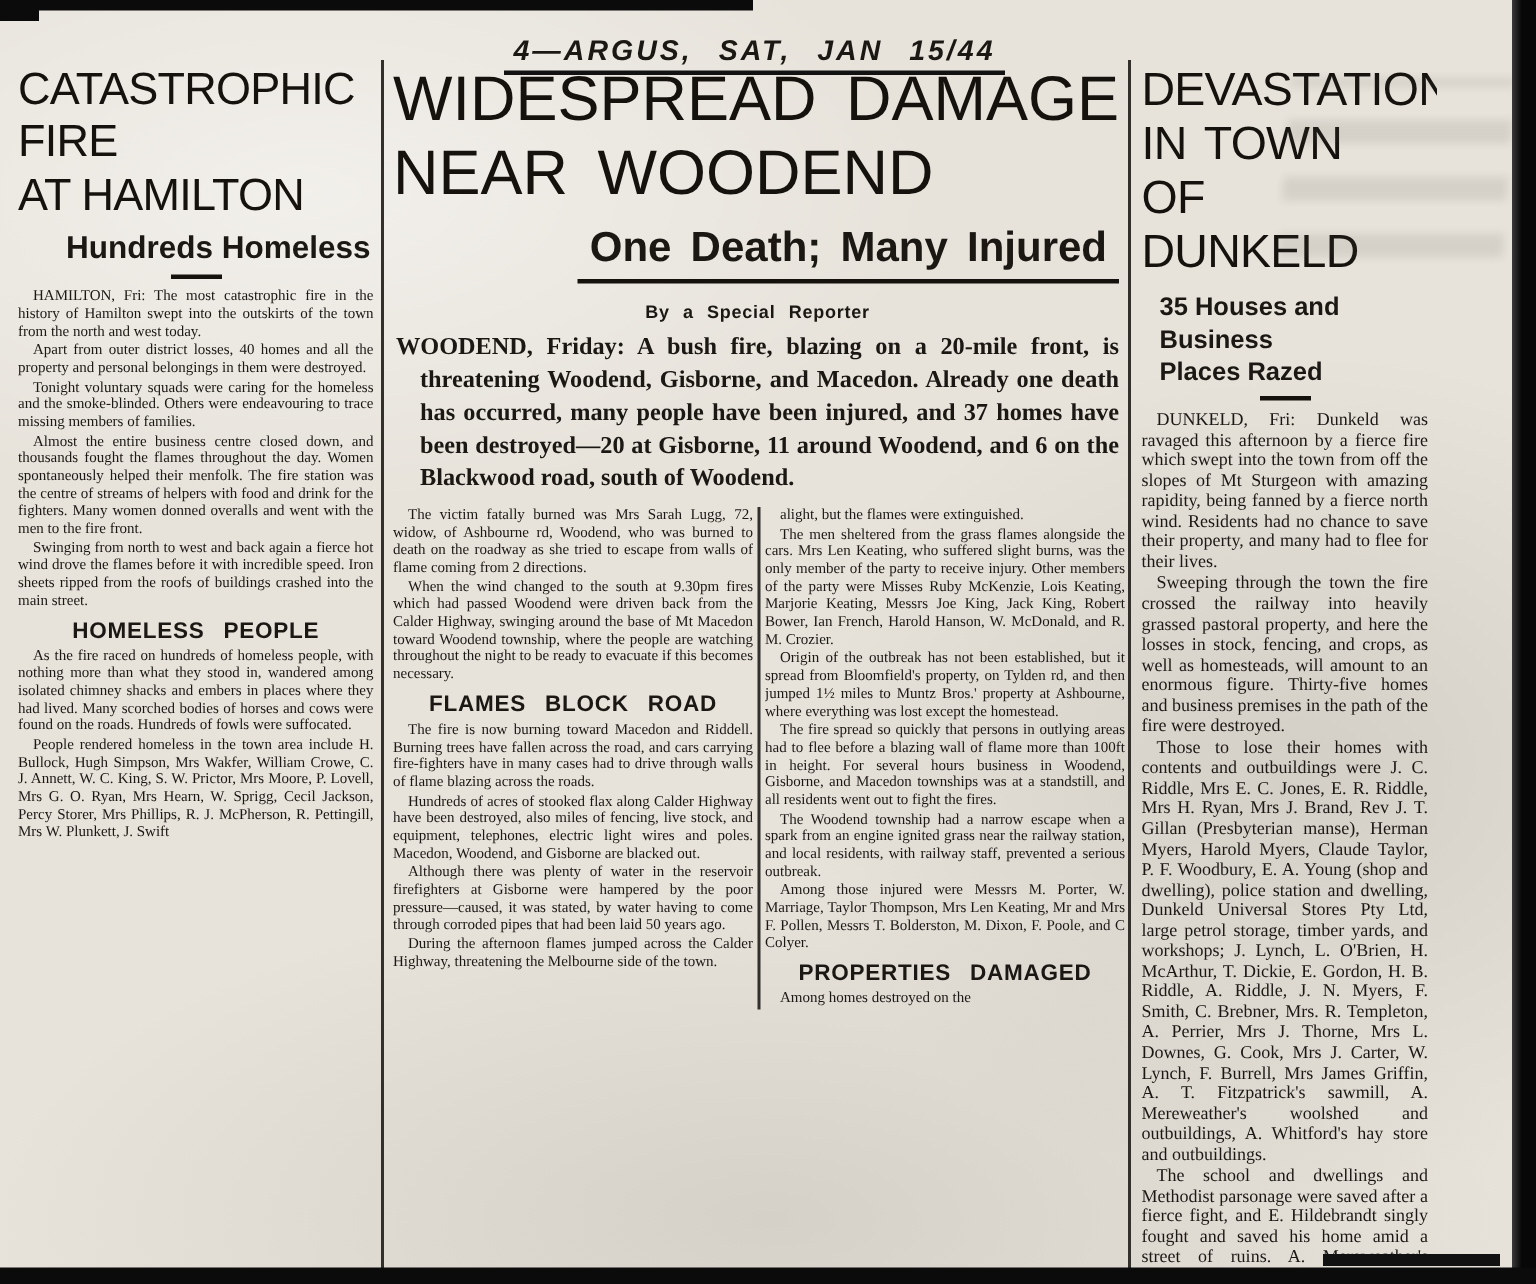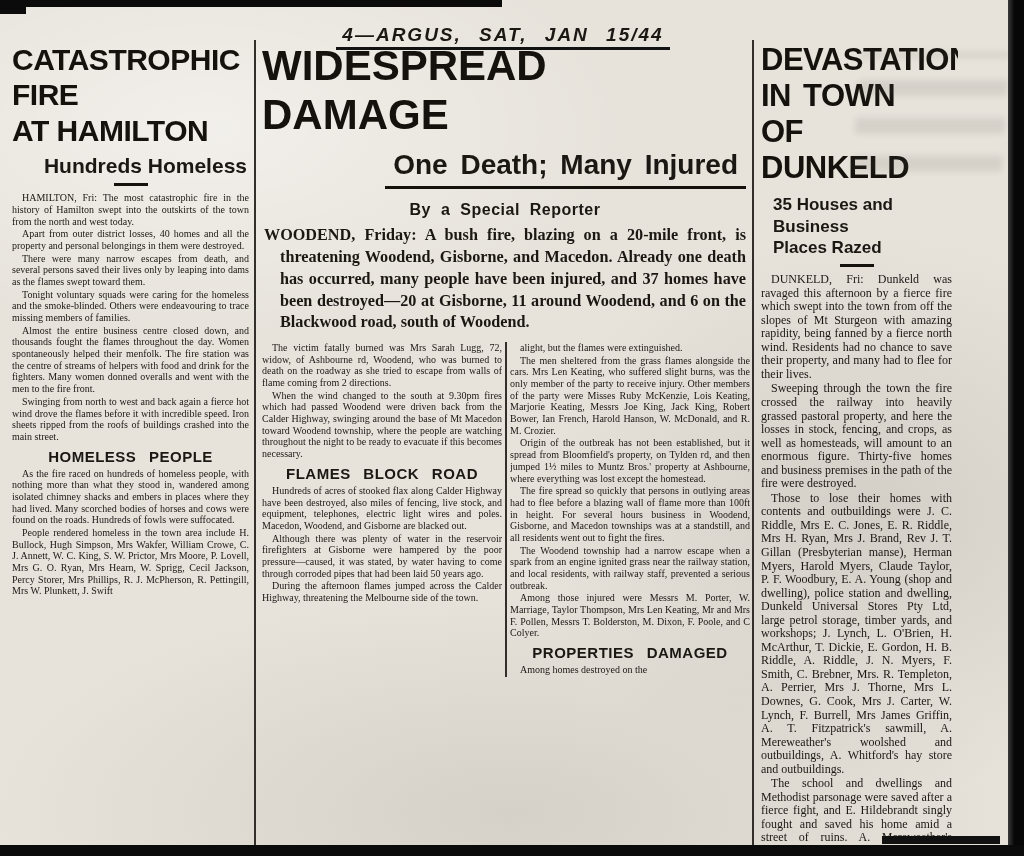--- a/index.html
+++ b/index.html
@@ -41,38 +41,38 @@
   .cols{
     position:absolute; top:40px; left:8px; width:1000px; height:806px;
     display:flex; overflow:hidden;
   }
   .vrule{ width:2px; background:#33302b; flex:0 0 auto; }
   .col-left  { width:246px; flex:0 0 auto; padding:2px 5px 0 4px; overflow:hidden;}
   .col-center{ width:496px; flex:0 0 auto; padding:2px 4px 0 6px; overflow:hidden;}
   .col-right { width:204px; flex:0 0 auto; padding:2px 6px 0 7px; overflow:hidden;}
 
   
-  .hl{ font-family:"Liberation Sans", sans-serif; font-weight:700; color:#15120e; }
+  .hl{ font-family:"Liberation Sans", sans-serif; font-weight:400; color:#15120e; }
   .hl-left div{ font-size:30px; line-height:1.18; letter-spacing:-.5px; }
   .hl-center div{ font-size:42px; line-height:1.16; letter-spacing:0; word-spacing:8px; }
   .hl-right div{ font-size:31px; line-height:1.16; letter-spacing:-.5px; word-spacing:4px;}
 
   .sub-left{
     font-family:"Liberation Sans", sans-serif; font-weight:700; font-size:21px;
     text-align:right; padding-right:2px; margin-top:6px;
   }
   .mini-rule{ width:34px; height:3px; background:#15120e; margin:5px auto 6px auto; }
 
   .deck-wrap{ text-align:right; padding-right:2px; margin-top:10px; }
   .deck{
     display:inline-block; font-family:"Liberation Sans", sans-serif; font-weight:700;
     font-size:28px; border-bottom:3px solid #15120e; padding:0 8px 5px 8px; word-spacing:5px;
   }
   .byline{
-    font-family:"Liberation Sans", sans-serif; font-weight:700; font-size:16px;
+    font-family:"Liberation Sans", sans-serif; font-weight:700; font-size:12px;
     text-align:center; margin:12px 0 6px 0; letter-spacing:.5px; word-spacing:5px;
   }
   .lead p{
     font-size:16.2px; font-weight:700; line-height:1.34; text-align:justify;
     padding-left:18px; text-indent:-16px; margin:4px 2px 8px 0;
   }
   .sub-right{
     font-family:"Liberation Sans", sans-serif; font-weight:700; font-size:17px;
     line-height:1.28; padding-left:12px; margin-top:8px;
   }
@@ -114,53 +114,54 @@
       <div class="hl hl-left">
           <div>CATASTROPHIC</div>
           <div>FIRE</div>
           <div>AT HAMILTON</div>
         </div>
       <div class="sub-left">Hundreds Homeless</div>
       <div class="mini-rule"></div>
       <div class="body">
           <p>HAMILTON, Fri: The most catastrophic fire in the history of Hamilton swept into the outskirts of the town from the north and west today.</p>
           <p>Apart from outer district losses, 40 homes and all the property and personal belongings in them were destroyed.</p>
-          <p>There were many narrow escapes from death, and several persons saved their lives only by leaping into dams as the flames swept toward them.</p>
           <p>Tonight voluntary squads were caring for the homeless and the smoke-blinded. Others were endeavouring to trace missing members of families.</p>
           <p>Almost the entire business centre closed down, and thousands fought the flames throughout the day. Women spontaneously helped their menfolk. The fire station was the centre of streams of helpers with food and drink for the fighters. Many women donned overalls and went with the men to the fire front.</p>
           <p>Swinging from north to west and back again a fierce hot wind drove the flames before it with incredible speed. Iron sheets ripped from the roofs of buildings crashed into the main street.</p>
         </div>
       <div class="section-head">HOMELESS PEOPLE</div>
       <div class="body">
           <p>As the fire raced on hundreds of homeless people, with nothing more than what they stood in, wandered among isolated chimney shacks and embers in places where they had lived. Many scorched bodies of horses and cows were found on the roads. Hundreds of fowls were suffocated.</p>
           <p>People rendered homeless in the town area include H. Bullock, Hugh Simpson, Mrs Wakfer, William Crowe, C. J. Annett, W. C. King, S. W. Prictor, Mrs Moore, P. Lovell, Mrs G. O. Ryan, Mrs Hearn, W. Sprigg, Cecil Jackson, Percy Storer, Mrs Phillips, R. J. McPherson, R. Pettingill, Mrs W. Plunkett, J. Swift</p>
         </div>
     </div>
 
     <div class="vrule"></div>
 
     <div class="col-center">
       <div class="hl hl-center">
           <div>WIDESPREAD  DAMAGE</div>
+          <div>NEAR  WOODEND</div>
         </div>
       <div class="deck-wrap">
         <span class="deck">One Death; Many Injured</span>
       </div>
       <div class="byline">By a Special Reporter</div>
       <div class="lead">
         <p>WOODEND, Friday: A bush fire, blazing on a 20-mile front, is threatening Woodend, Gisborne, and Macedon.  Already one death has occurred, many people have been injured, and 37 homes have been destroyed—20 at Gisborne, 11 around Woodend, and 6 on the Blackwood road, south of Woodend.</p>
       </div>
       <div class="subcols">
         <div class="subcol">
           <div class="body">
               <p>The victim fatally burned was Mrs Sarah Lugg, 72, widow, of Ashbourne rd, Woodend, who was burned to death on the roadway as she tried to escape from walls of flame coming from 2 directions.</p>
               <p>When the wind changed to the south at 9.30pm fires which had passed Woodend were driven back from the Calder Highway, swinging around the base of Mt Macedon toward Woodend township, where the people are watching throughout the night to be ready to evacuate if this becomes necessary.</p>
             </div>
           <div class="section-head">FLAMES BLOCK ROAD</div>
           <div class="body">
+              <p>The fire is now burning toward Macedon and Riddell. Burning trees have fallen across the road, and cars carrying fire-fighters have in many cases had to drive through walls of flame blazing across the roads.</p>
               <p>Hundreds of acres of stooked flax along Calder Highway have been destroyed, also miles of fencing, live stock, and equipment, telephones, electric light wires and poles. Macedon, Woodend, and Gisborne are blacked out.</p>
               <p>Although there was plenty of water in the reservoir firefighters at Gisborne were hampered by the poor pressure—caused, it was stated, by water having to come through corroded pipes that had been laid 50 years ago.</p>
               <p>During the afternoon flames jumped across the Calder Highway, threatening the Melbourne side of the town.</p>
             </div>
         </div>
         <div class="vrule"></div>
         <div class="subcol">
           <div class="body">
               <p>alight, but the flames were extinguished.</p>
               <p>The men sheltered from the grass flames alongside the cars. Mrs Len Keating, who suffered slight burns, was the only member of the party to receive injury. Other members of the party were Misses Ruby McKenzie, Lois Keating, Marjorie Keating, Messrs Joe King, Jack King, Robert Bower, Ian French, Harold Hanson, W. McDonald, and R. M. Crozier.</p>

